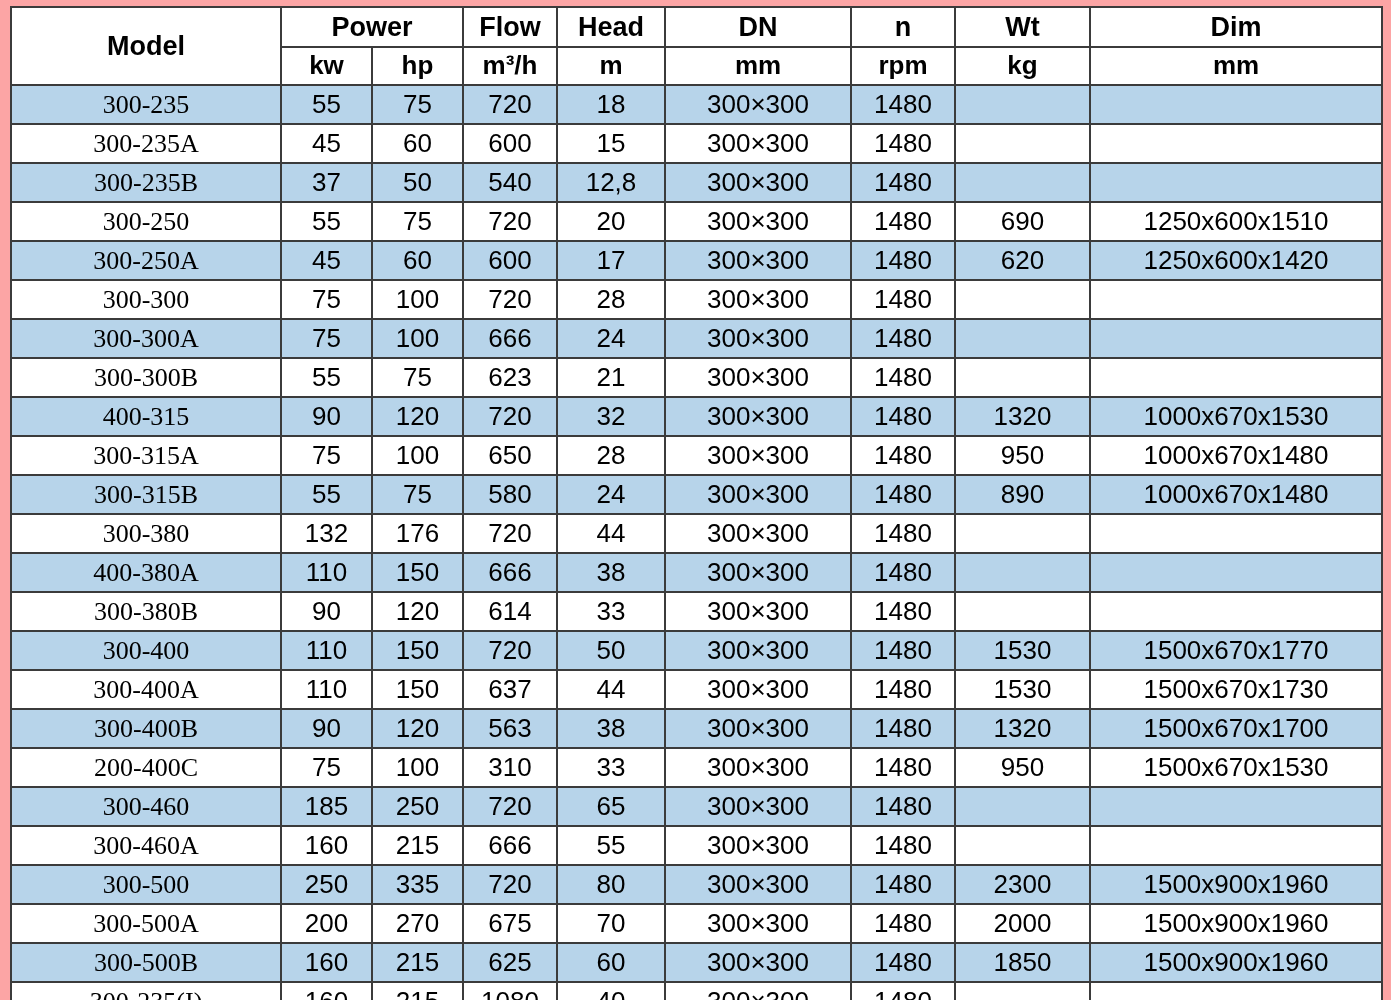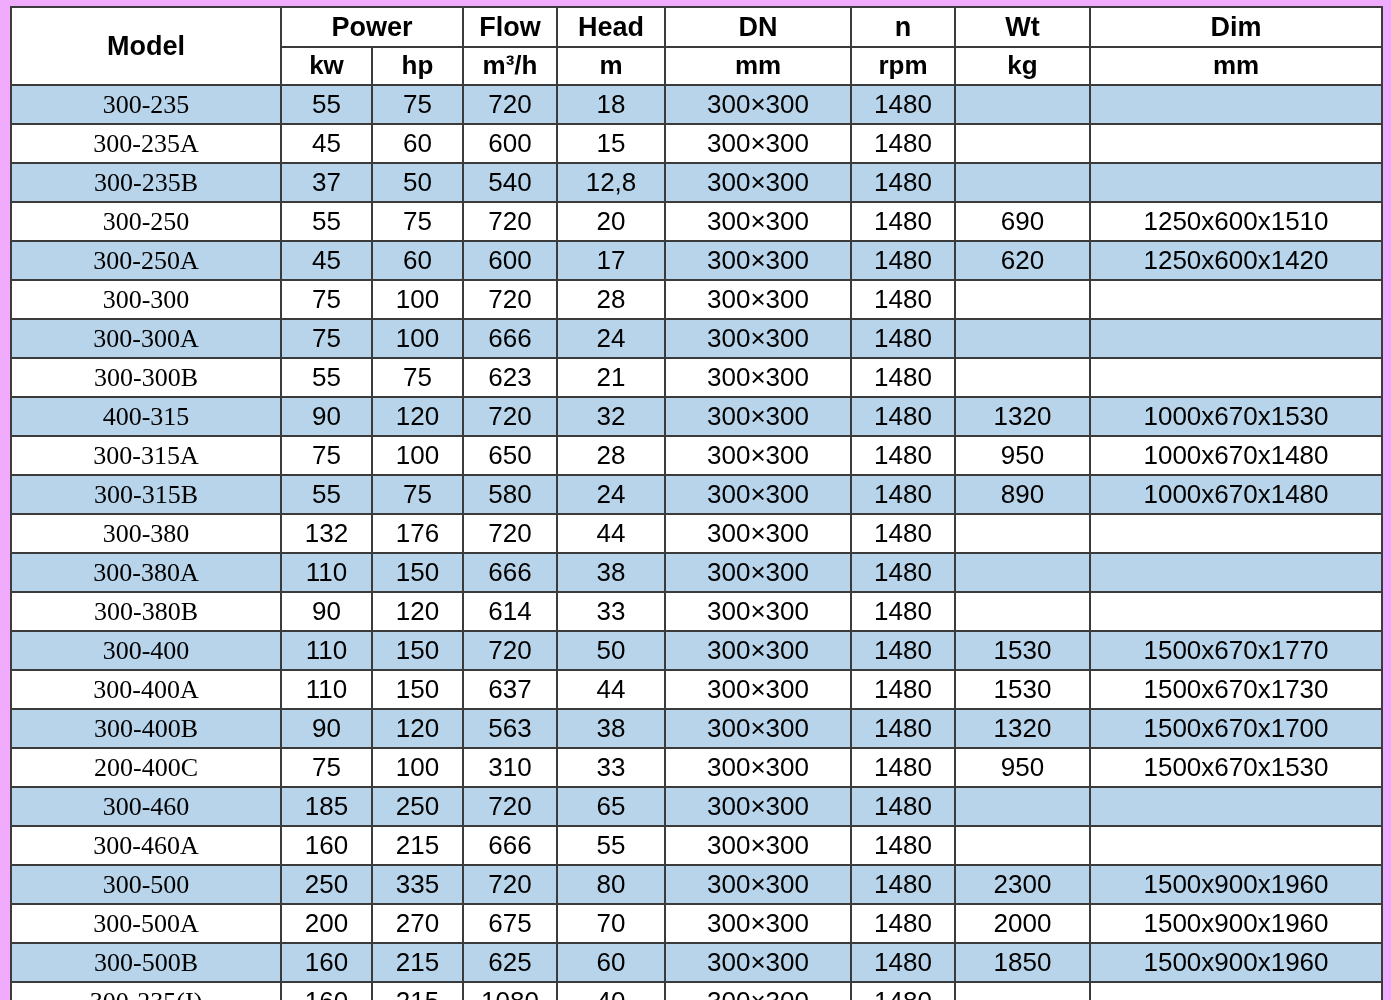--- a/index.html
+++ b/index.html
@@ -11,21 +11,21 @@
     width: 1391px;
     height: 1000px;
     font-family: "Liberation Sans", sans-serif;
     overflow: hidden;
   }
   .sheet {
     width: 1391px;
     height: 1000px;
     box-sizing: border-box;
     padding: 6px 24px 0 10px;
-    background: #f0abfc;
+    background: #fca5a5;
   }
   table.spec {
     border-collapse: collapse;
     width: 1371px;
     table-layout: fixed;
     font-size: 25px;
     color: #000000;
   }
   table.spec th,
   table.spec td {
@@ -242,21 +242,21 @@
           <td>132</td>
           <td>176</td>
           <td>720</td>
           <td>44</td>
           <td>300×300</td>
           <td>1480</td>
           <td></td>
           <td></td>
         </tr>
         <tr class="shaded">
-          <td class="model">300-380A</td>
+          <td class="model">400-380A</td>
           <td>110</td>
           <td>150</td>
           <td>666</td>
           <td>38</td>
           <td>300×300</td>
           <td>1480</td>
           <td></td>
           <td></td>
         </tr>
         <tr class="plain">

